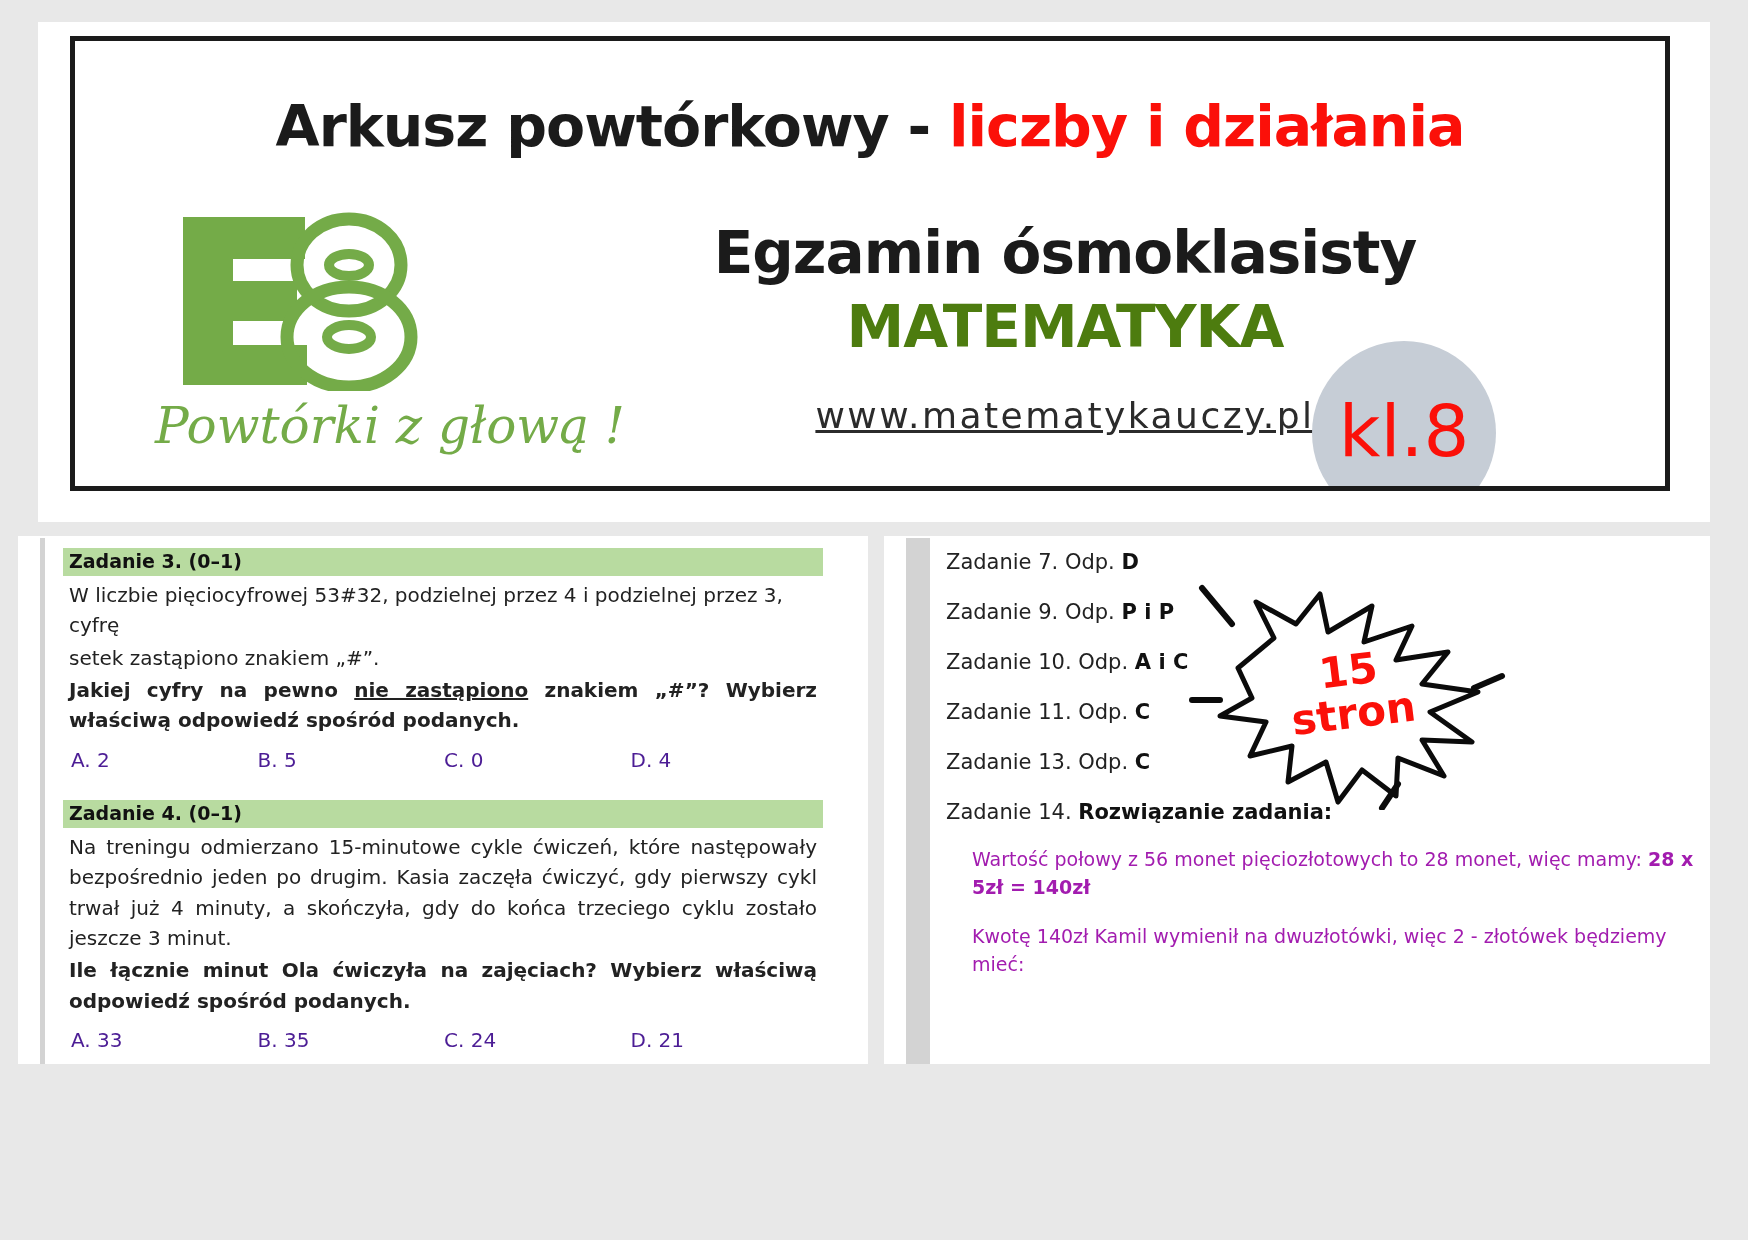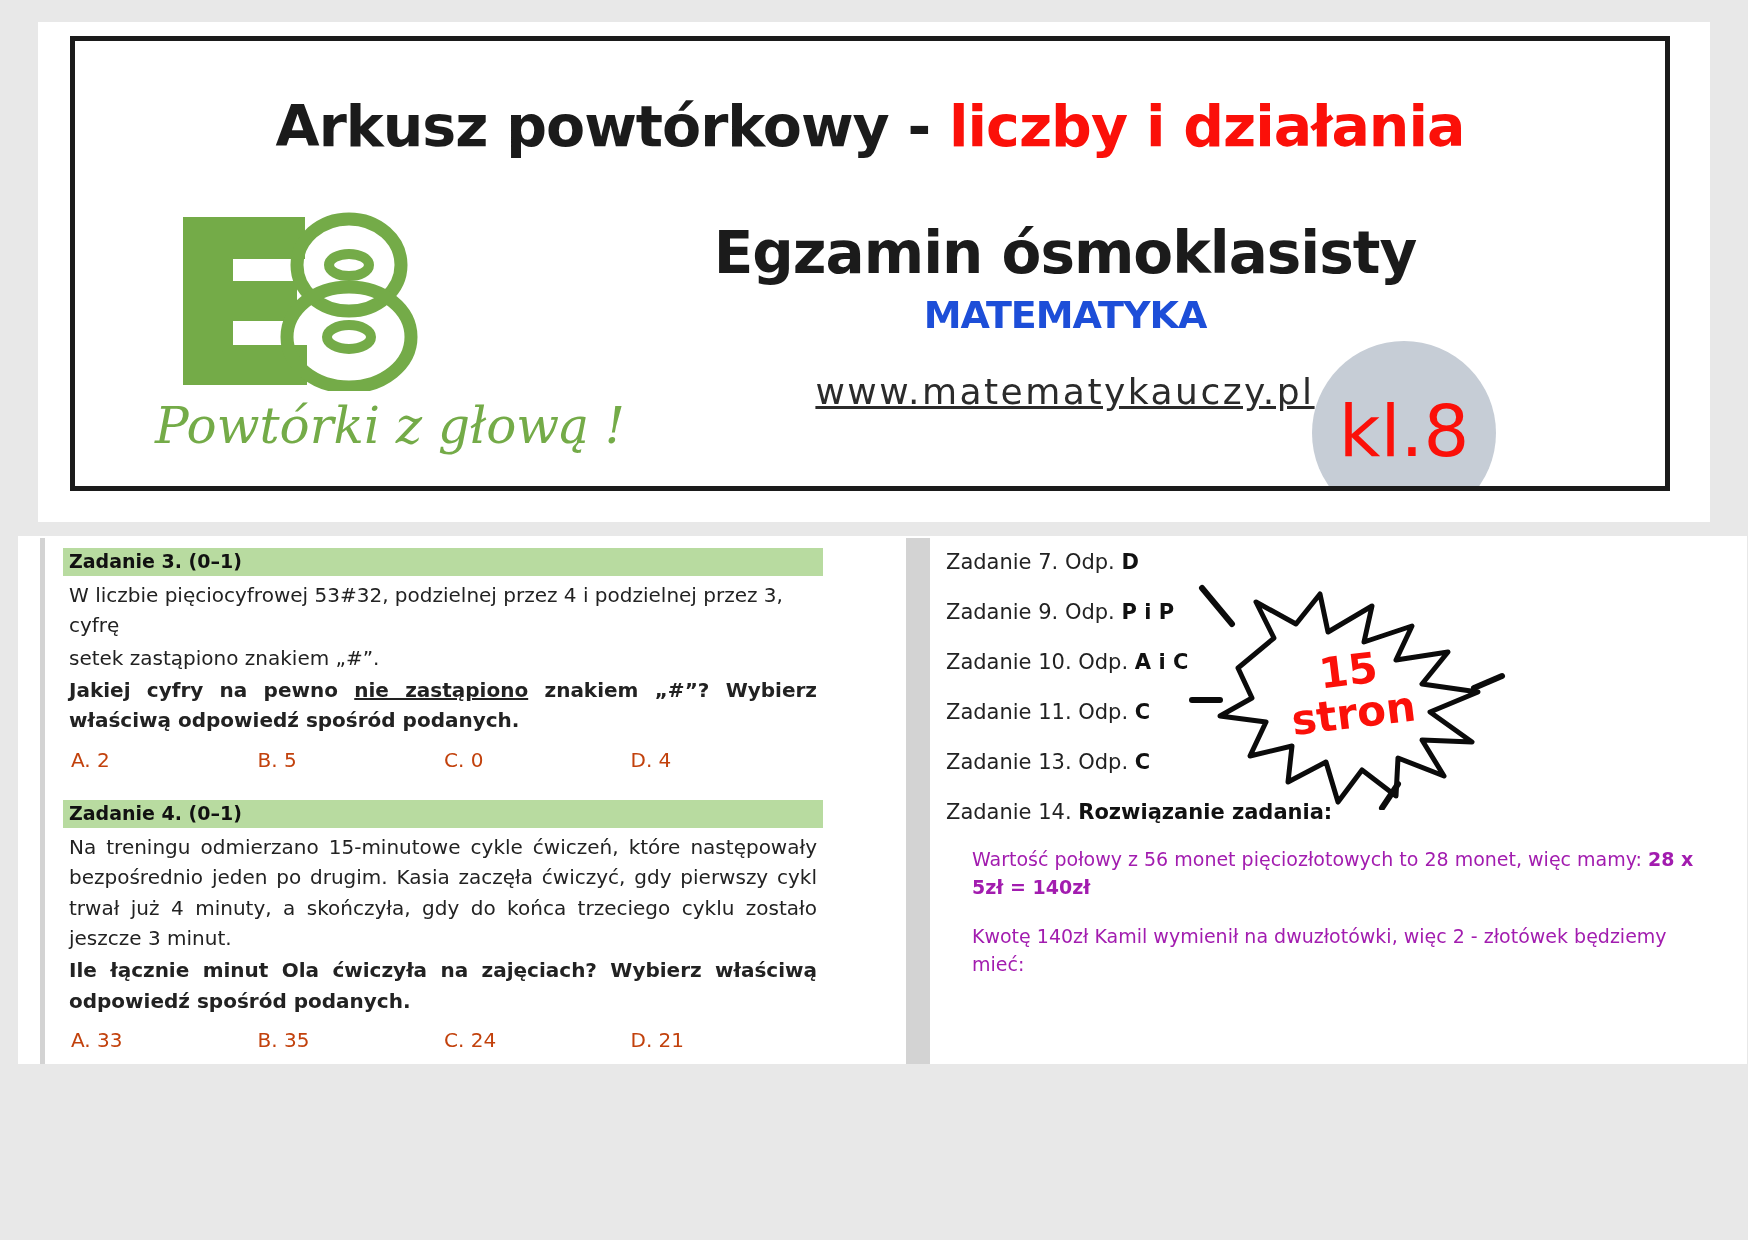--- a/index.html
+++ b/index.html
@@ -48,21 +48,21 @@
   }
 
   .exam-block{
     position:absolute;left:520px;top:178px;width:940px;text-align:center;
   }
   .exam-line1{
     font-size:58px;font-weight:bold;color:#1b1b1b;white-space:nowrap;
     font-family:"DejaVu Sans", sans-serif;letter-spacing:-1px;
   }
   .exam-line2{
-    font-size:38px;font-weight:bold;color:#1d4ed8;white-space:nowrap;
+    font-size:58px;font-weight:bold;color:#4d7c0f;white-space:nowrap;
     margin-top:6px;font-family:"DejaVu Sans", sans-serif;letter-spacing:-1px;
   }
   .site-url{
     margin-top:34px;
     font-size:36px;color:#2b2b2b;letter-spacing:2.5px;white-space:nowrap;
     font-family:"DejaVu Sans", sans-serif;
     text-decoration:underline;
   }
 
   .kl-badge{
@@ -72,21 +72,21 @@
     display:flex;align-items:center;justify-content:center;
   }
   .kl-badge span{
     color:#fb1009;font-size:72px;line-height:1;
     font-family:"DejaVu Sans", sans-serif;
     transform:translateY(-2px);
   }
 
   
   .panel{
-    position:absolute;background:#ffffff;overflow:hidden;padding-left:37px;
+    position:absolute;background:#ffffff;overflow:hidden;
   }
   .panel-left{left:18px;top:536px;width:850px;height:528px;}
   .panel-right{left:884px;top:536px;width:826px;height:528px;}
 
   .doc-left{
     position:absolute;left:22px;top:2px;width:806px;height:526px;
     background:#ffffff;
     border-left:5px solid #d3d3d3;
     box-sizing:border-box;
   }
@@ -113,21 +113,21 @@
   .task-body{
     font-size:20px;color:#222;line-height:1.52;
     padding:4px 6px 0 6px;
     font-family:"DejaVu Sans", sans-serif;
   }
   .task-body p{margin:0 0 2px 0;}
   .just{text-align:justify;}
   .bold{font-weight:bold;}
   .uline{text-decoration:underline;}
   .answers{
-    display:flex;font-size:20px;color:#c2410c;padding:10px 6px 0 8px;
+    display:flex;font-size:20px;color:#4c1d95;padding:10px 6px 0 8px;
     font-family:"DejaVu Sans", sans-serif;
   }
   .answers span{width:25%;}
 
   
   .ans-row{
     font-size:21px;color:#222;margin-bottom:26px;
     font-family:"DejaVu Sans", sans-serif;
   }
   .ans-row b{color:#111;}

